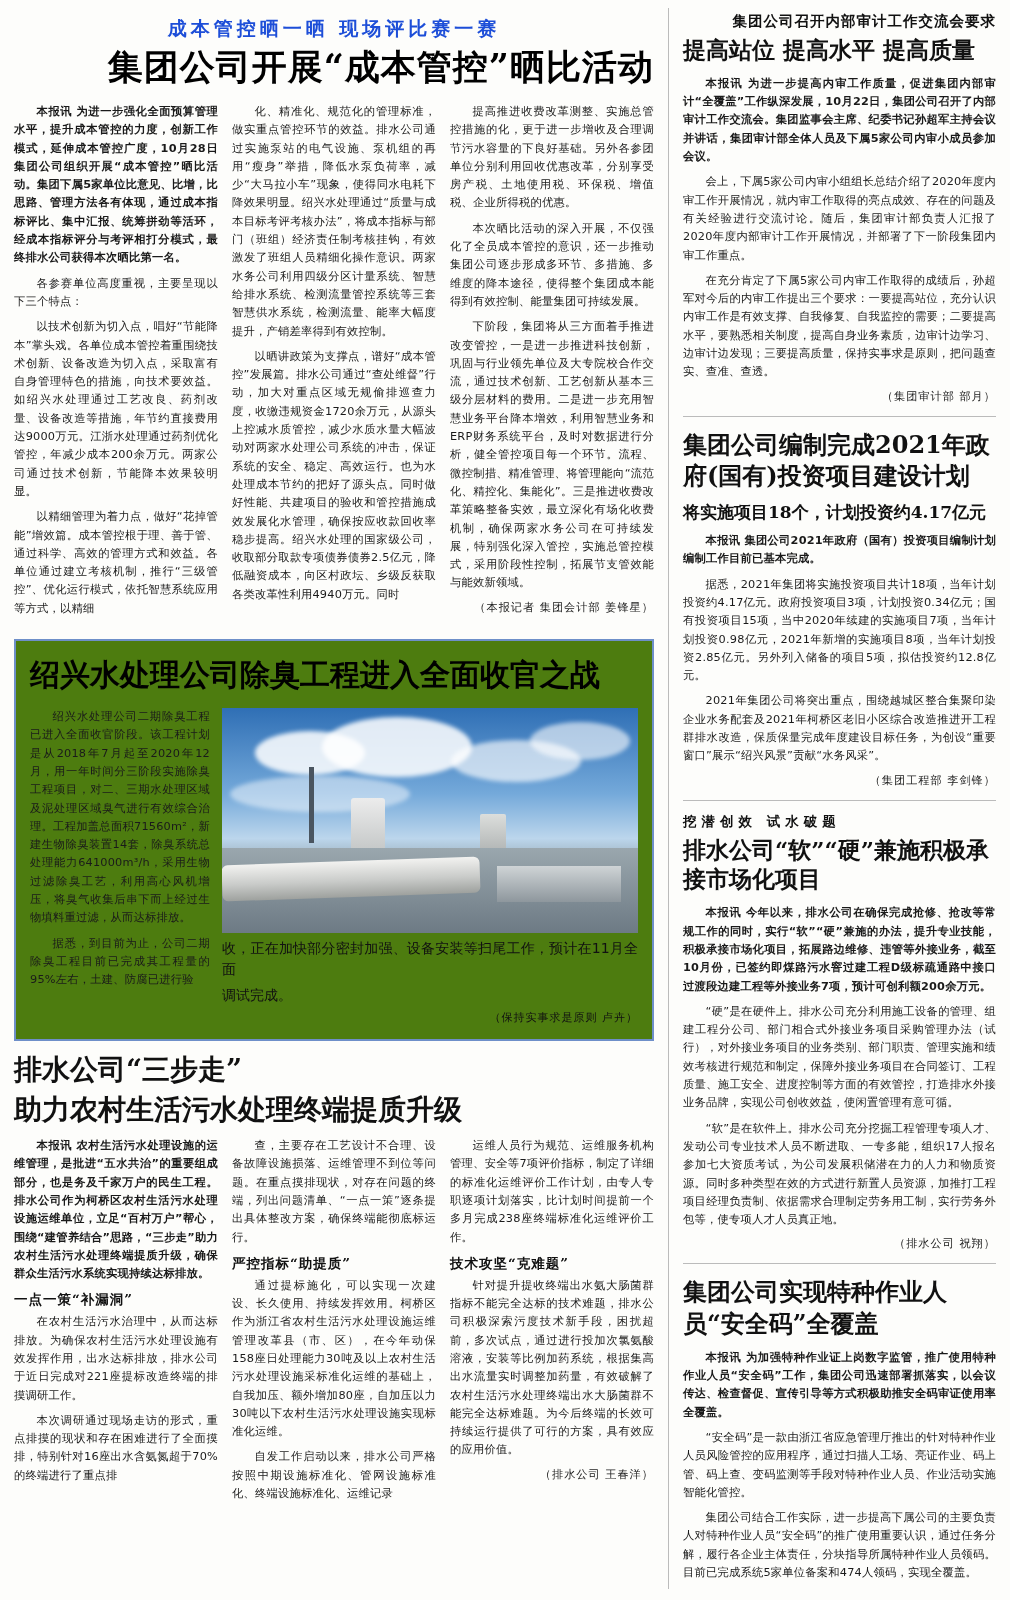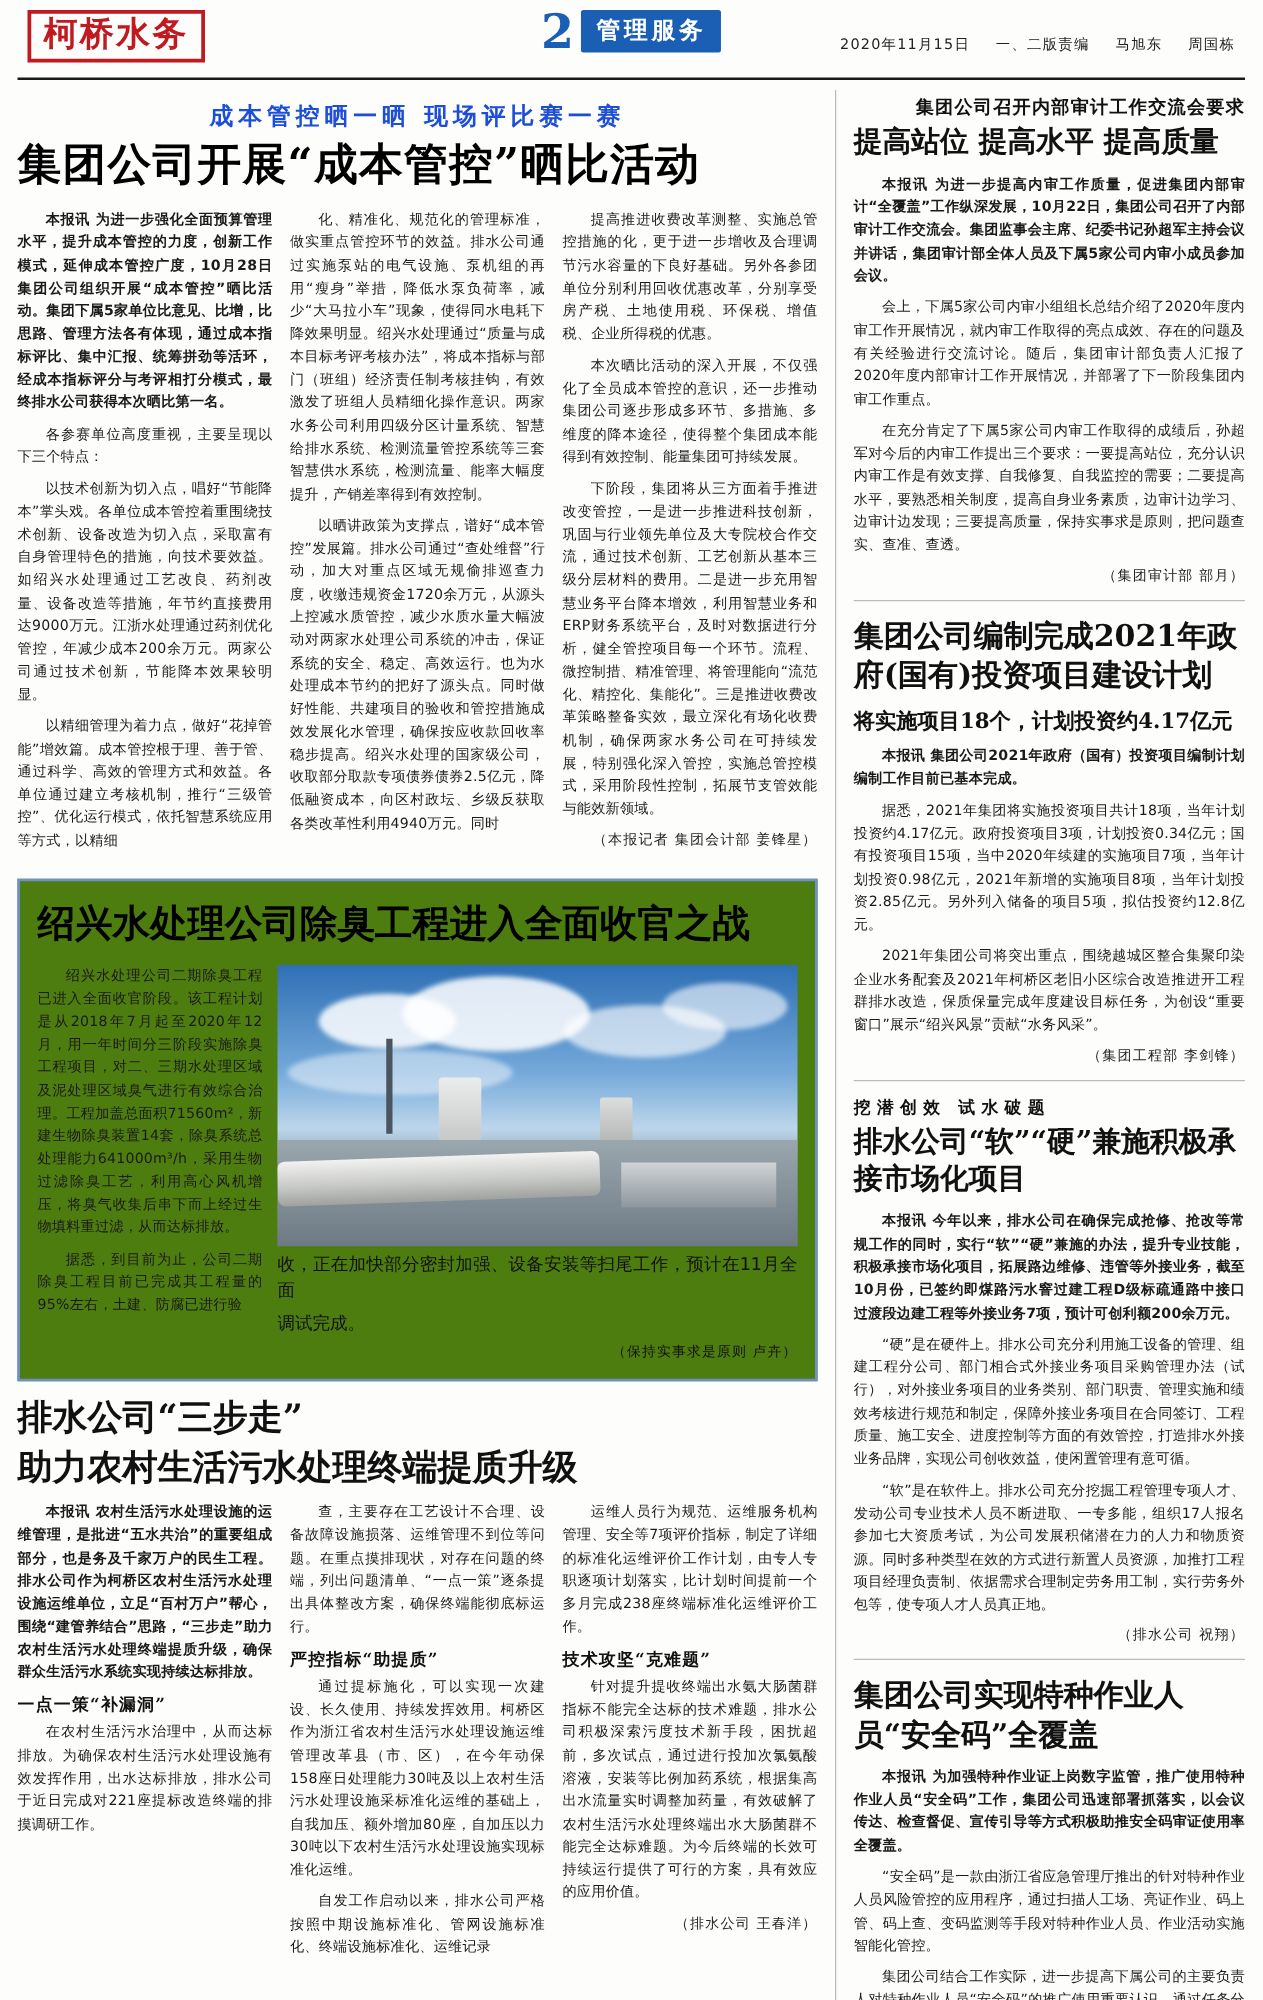--- a/index.html
+++ b/index.html
@@ -45,21 +45,21 @@
   .body{display:flex;gap:0;margin-top:8px;}
   .left{width:655px;padding-right:14px;box-sizing:border-box;border-right:1px solid #bbb;}
   .right{width:327px;padding-left:14px;box-sizing:border-box;}
 
   .kicker{
     text-align:center;font-size:19px;font-weight:bold;letter-spacing:4px;color:#1d4ed8;
     font-family:"DejaVu Serif","Liberation Serif",serif;
     margin:8px 0 2px 0;
   }
   h1.head{
-    text-align:left;
+    text-align:right;
     font-family:"DejaVu Serif","Liberation Serif",serif;
     font-size:35px;font-weight:bold;letter-spacing:1px;margin:2px 0 12px 0;color:#000;
   }
   .art-cols{display:flex;gap:14px;}
   .art-cols .c{flex:1;}
   p.body-text{
     font-size:11.3px;line-height:1.62;text-align:justify;margin:0 0 7px 0;
     color:#1a1a1a;letter-spacing:0.2px;
     text-indent:2em;
   }
@@ -114,33 +114,20 @@
   .sub-head{font-size:13.5px;font-weight:bold;margin:8px 0 4px 0;
     font-family:"DejaVu Serif","Liberation Serif",serif;letter-spacing:1px;}
   .three{display:flex;gap:14px;margin-top:8px;}
   .three .c{flex:1;}
 </style>
 </head>
 <body>
 
 <div class="page">
 
-  <div class="masthead">
-    <div class="logo">柯桥水务</div>
-    <div class="page-num-wrap">
-      <div class="page-num">2</div>
-      <div class="section-tag">管理服务</div>
-    </div>
-    <div class="issue-info">
-      <span>2020年11月15日</span>
-      <span>一、二版责编</span>
-      <span>马旭东</span>
-      <span>周国栋</span>
-    </div>
-  </div>
 
   <div class="body">
 
     <div class="left">
 
       <div class="kicker">成本管控晒一晒   现场评比赛一赛</div>
       <h1 class="head">集团公司开展“成本管控”晒比活动</h1>
 
       <div class="art-cols">
         <div class="c">
@@ -190,20 +177,21 @@
       </div>
 
       <h2 class="l-head">排水公司“三步走”</h2>
       <h2 class="l-head" style="margin-top:0;">助力农村生活污水处理终端提质升级</h2>
 
       <div class="three">
         <div class="c">
           <p class="body-text lead">本报讯 农村生活污水处理设施的运维管理，是批进“五水共治”的重要组成部分，也是务及千家万户的民生工程。排水公司作为柯桥区农村生活污水处理设施运维单位，立足“百村万户”帮心，围绕“建管养结合”思路，“三步走”助力农村生活污水处理终端提质升级，确保群众生活污水系统实现持续达标排放。</p>
           <div class="sub-head">一点一策“补漏洞”</div>
           <p class="body-text">在农村生活污水治理中，从而达标排放。为确保农村生活污水处理设施有效发挥作用，出水达标排放，排水公司于近日完成对221座提标改造终端的排摸调研工作。</p>
+          <p class="body-text">本次调研通过现场走访的形式，重点排摸的现状和存在困难进行了全面摸排，特别针对16座出水含氨氮超于70%的终端进行了重点排</p>
         </div>
         <div class="c">
           <p class="body-text">查，主要存在工艺设计不合理、设备故障设施损落、运维管理不到位等问题。在重点摸排现状，对存在问题的终端，列出问题清单、“一点一策”逐条提出具体整改方案，确保终端能彻底标运行。</p>
           <div class="sub-head">严控指标“助提质”</div>
           <p class="body-text">通过提标施化，可以实现一次建设、长久使用、持续发挥效用。柯桥区作为浙江省农村生活污水处理设施运维管理改革县（市、区），在今年动保158座日处理能力30吨及以上农村生活污水处理设施采标准化运维的基础上，自我加压、额外增加80座，自加压以力30吨以下农村生活污水处理设施实现标准化运维。</p>
           <p class="body-text">自发工作启动以来，排水公司严格按照中期设施标准化、管网设施标准化、终端设施标准化、运维记录</p>
         </div>
         <div class="c">
           <p class="body-text">运维人员行为规范、运维服务机构管理、安全等7项评价指标，制定了详细的标准化运维评价工作计划，由专人专职逐项计划落实，比计划时间提前一个多月完成238座终端标准化运维评价工作。</p>
           <div class="sub-head">技术攻坚“克难题”</div>

